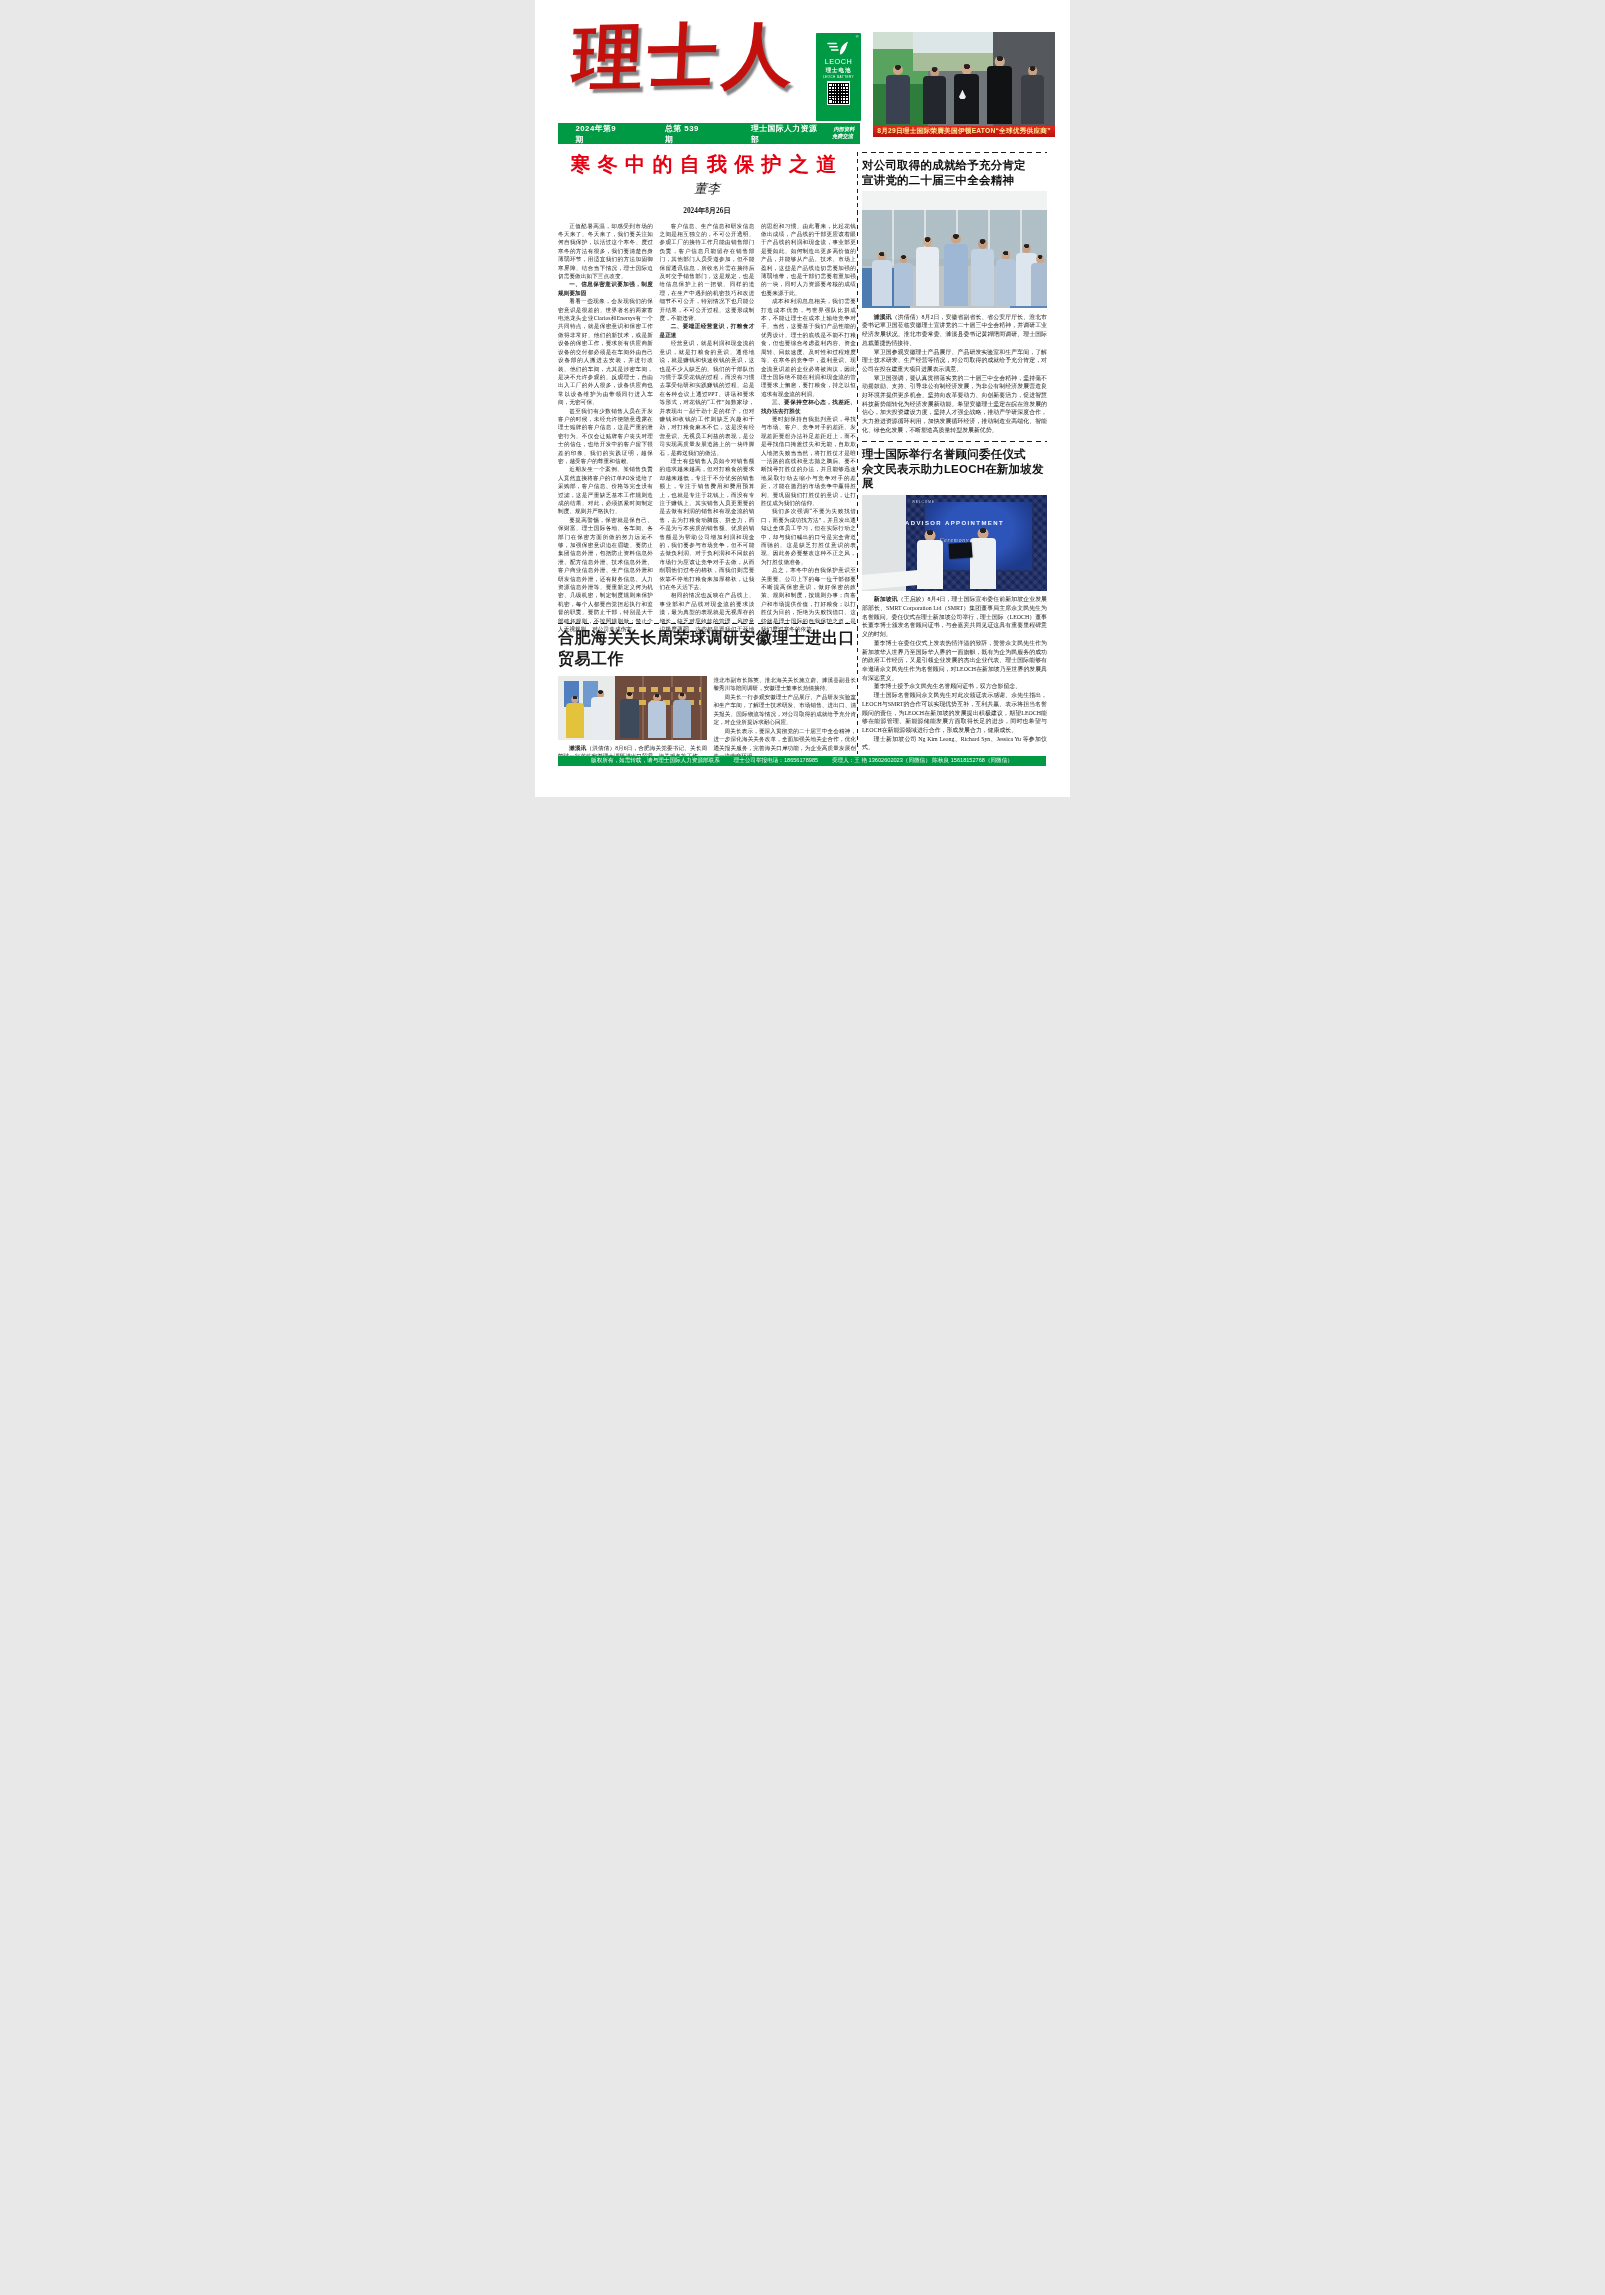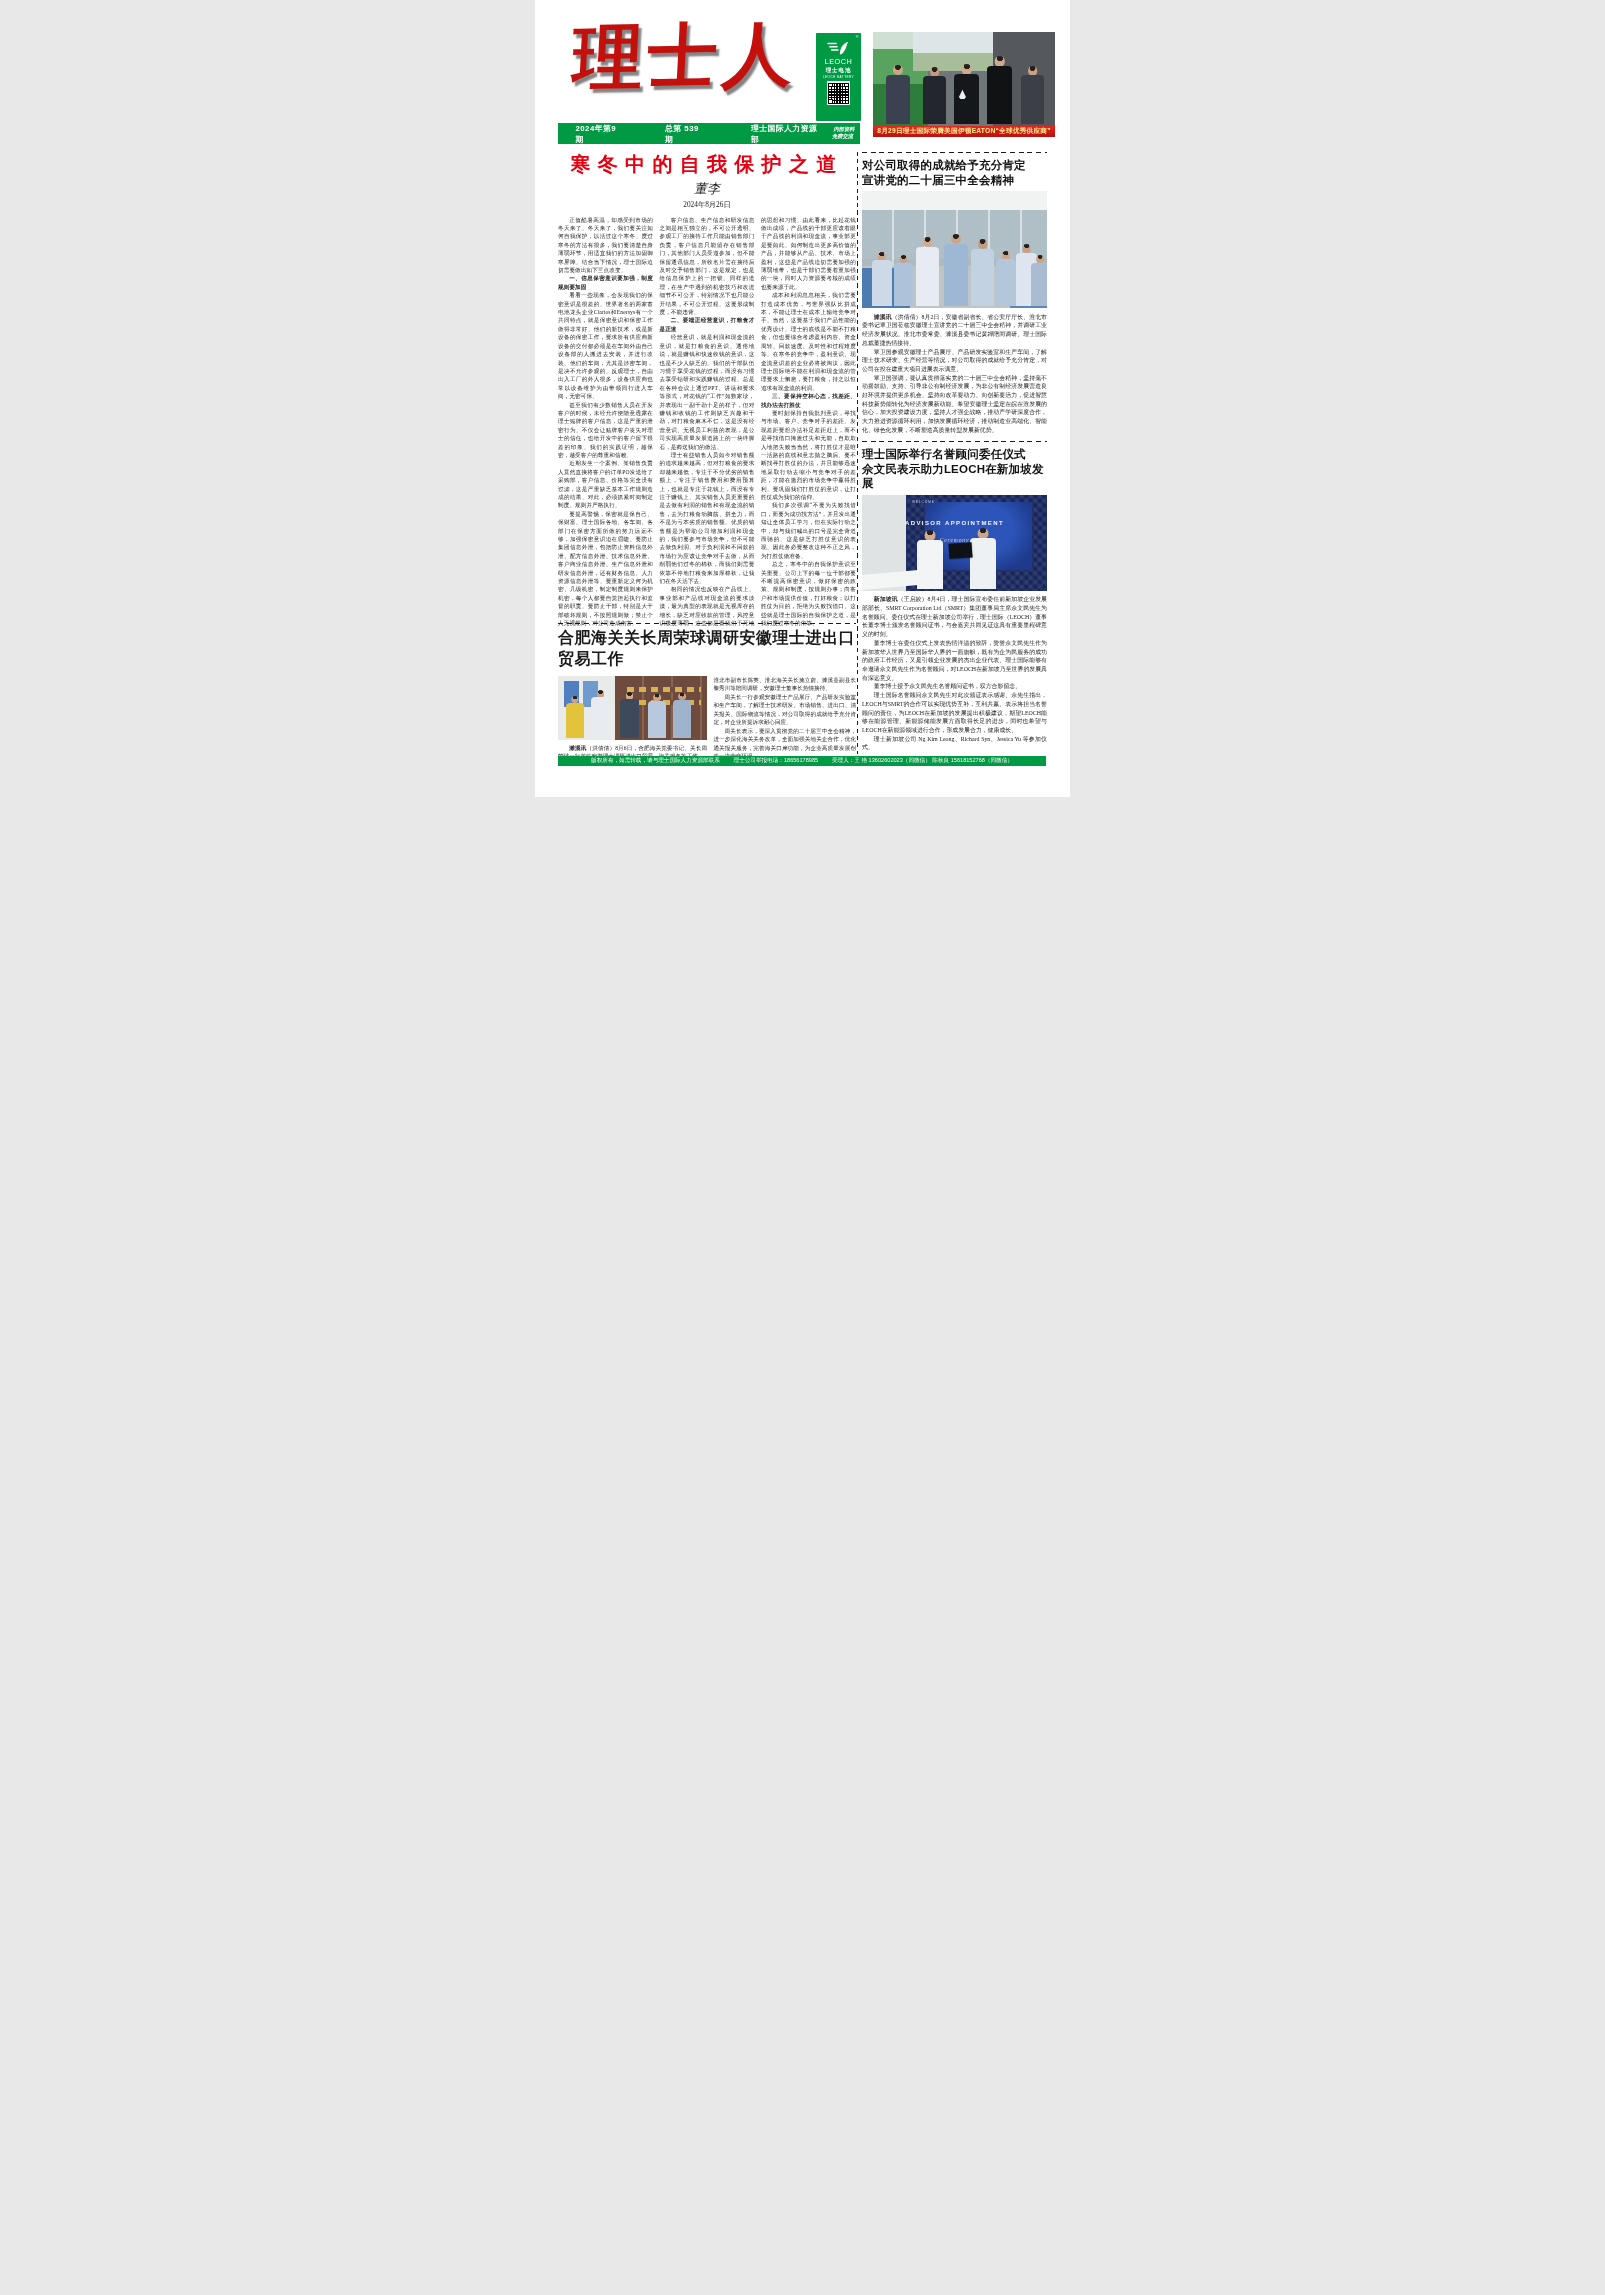--- a/index.html
+++ b/index.html
@@ -87,21 +87,21 @@
   
   .hdash{height:1.4px;background:repeating-linear-gradient(90deg,#1c1c1c 0 5px,transparent 5px 8.7px);}
   .vdash{position:absolute;left:322px;top:152px;width:1.4px;height:602px;
          background:repeating-linear-gradient(180deg,#1c1c1c 0 4.1px,transparent 4.1px 7.3px);}
   .hdash-main{position:absolute;left:23px;top:623px;width:298px;}
   
   .main-article{position:absolute;left:23px;top:153px;width:298px;}
   .main-title{font-family:"Liberation Sans","DejaVu Sans",sans-serif;font-weight:bold;
       font-size:20px;line-height:1.15;color:#e60012;text-align:center;letter-spacing:7.3px;white-space:nowrap;}
   .byline{text-align:center;font-size:13px;font-style:italic;margin-top:4.1px;}
-  .dateline{text-align:center;font-size:7.3px;margin-top:2px;}
+  .dateline{text-align:center;font-size:7.3px;margin-top:8px;font-weight:bold;}
   .three-col{margin-top:5.5px;height:417px;column-count:3;column-gap:6.4px;column-fill:auto;
       overflow:hidden;font-size:5.6px;line-height:8.4px;text-align:justify;letter-spacing:0.1px;}
   .para{margin:0;text-indent:2em;}
   .para.bold{font-family:"Liberation Sans","DejaVu Sans",sans-serif;font-weight:bold;}
   .para.noindent{text-indent:0;}
   .para b.lead{font-family:"Liberation Sans","DejaVu Sans",sans-serif;}
   
   .right-col{position:absolute;left:327px;top:152px;width:185px;}
   .right-col .hdash{margin-bottom:4.6px;}
   .right-headline{font-family:"Liberation Sans","DejaVu Sans",sans-serif;font-weight:bold;

